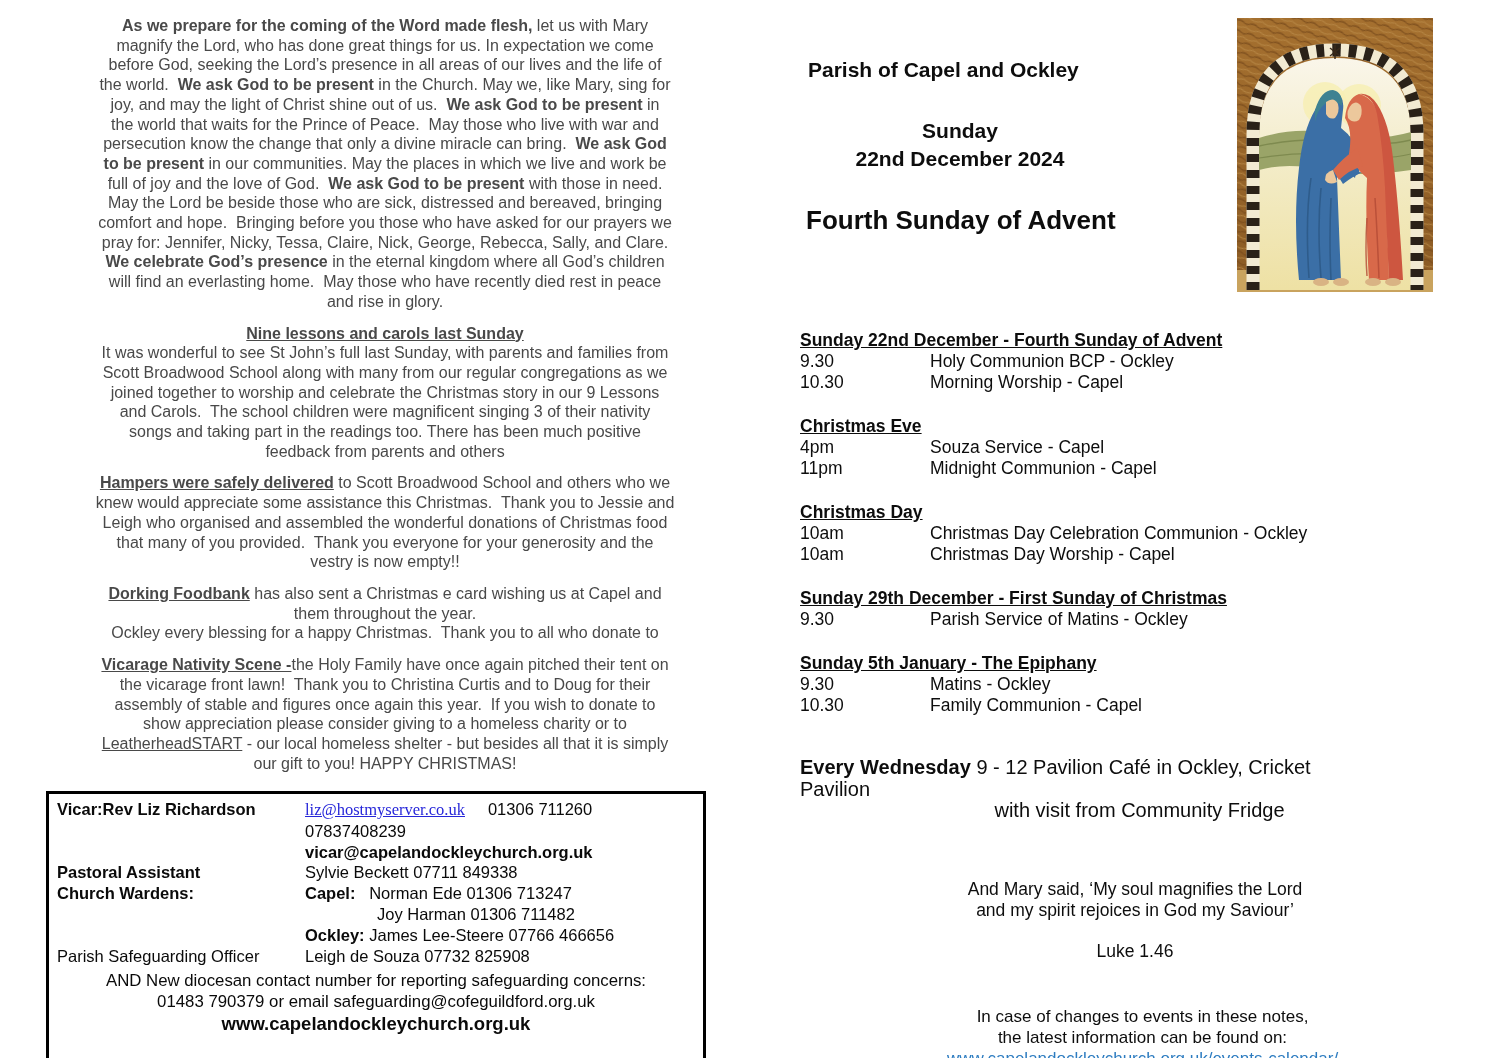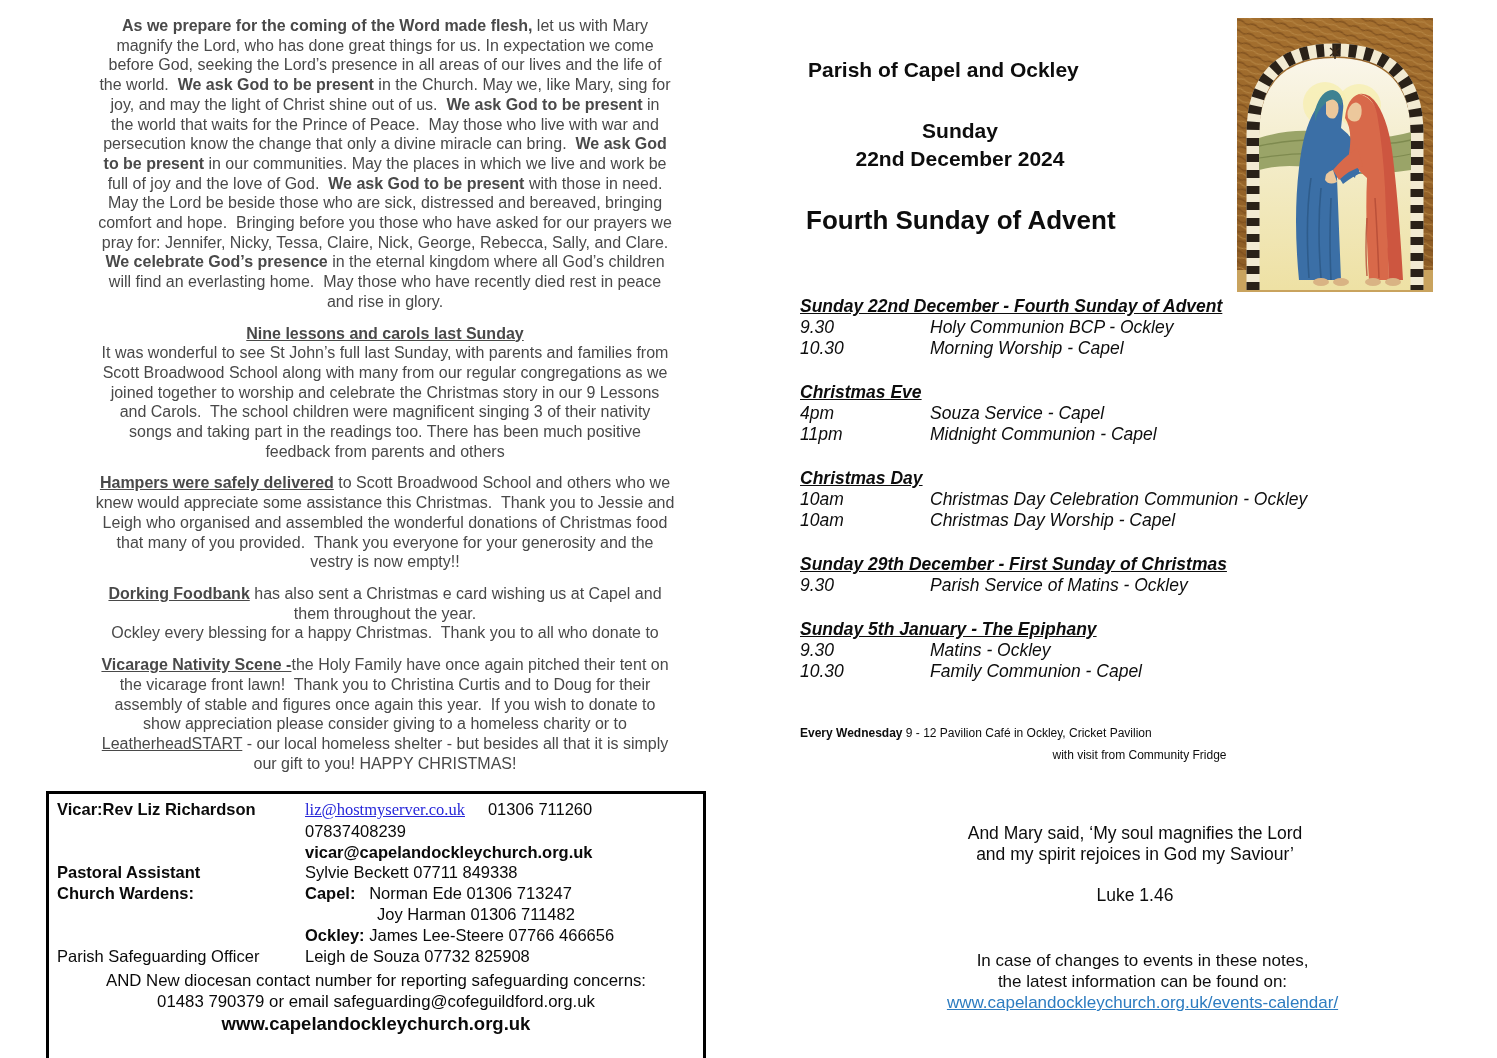--- a/index.html
+++ b/index.html
@@ -26,25 +26,25 @@
   .c-value{white-space:pre-wrap;}
   .contact-footer{margin-top:4px;text-align:center;font-size:16.8px;line-height:21px;}
   .c-footline.large{font-size:18.5px;line-height:23px;}
 
   
   .right-col{position:absolute;left:800px;top:0;width:585px;color:#0d0d0d;}
   .parish{margin:58px 0 0 8px;font-size:21px;font-weight:bold;line-height:24px;}
   .dateblock{margin:35px 0 0 10px;width:300px;text-align:center;
              font-size:21px;font-weight:bold;line-height:28px;}
   .subtitle{margin:32px 0 0 6px;font-size:26px;font-weight:bold;line-height:30px;}
-  .services{margin-top:60px;font-size:17.5px;font-style:italic;}
+  .services{margin-top:94px;font-size:17.5px;}
   .svc-group{margin-bottom:22px;}
   .svc-heading{font-weight:bold;text-decoration:underline;line-height:22px;}
   .svc-row{display:grid;grid-template-columns:130px 1fr;line-height:21px;}
-  .weekly{margin-top:41px;font-size:12px;line-height:21.5px;}
+  .weekly{margin-top:41px;font-size:20px;line-height:21.5px;}
   .weekly-l2{text-align:center;padding-left:94px;}
   .quote{margin-top:57px;font-size:17.5px;line-height:21px;text-align:center;padding-left:85px;}
   .quote-ref{margin-top:20px;}
   .notice{margin-top:44px;font-size:17px;line-height:21px;text-align:center;padding-left:100px;}
   .notice .link{color:#2d7cc0;}
 
   
   .artwork{position:absolute;left:1237px;top:18px;width:196px;height:285px;}
 </style>
 </head>

